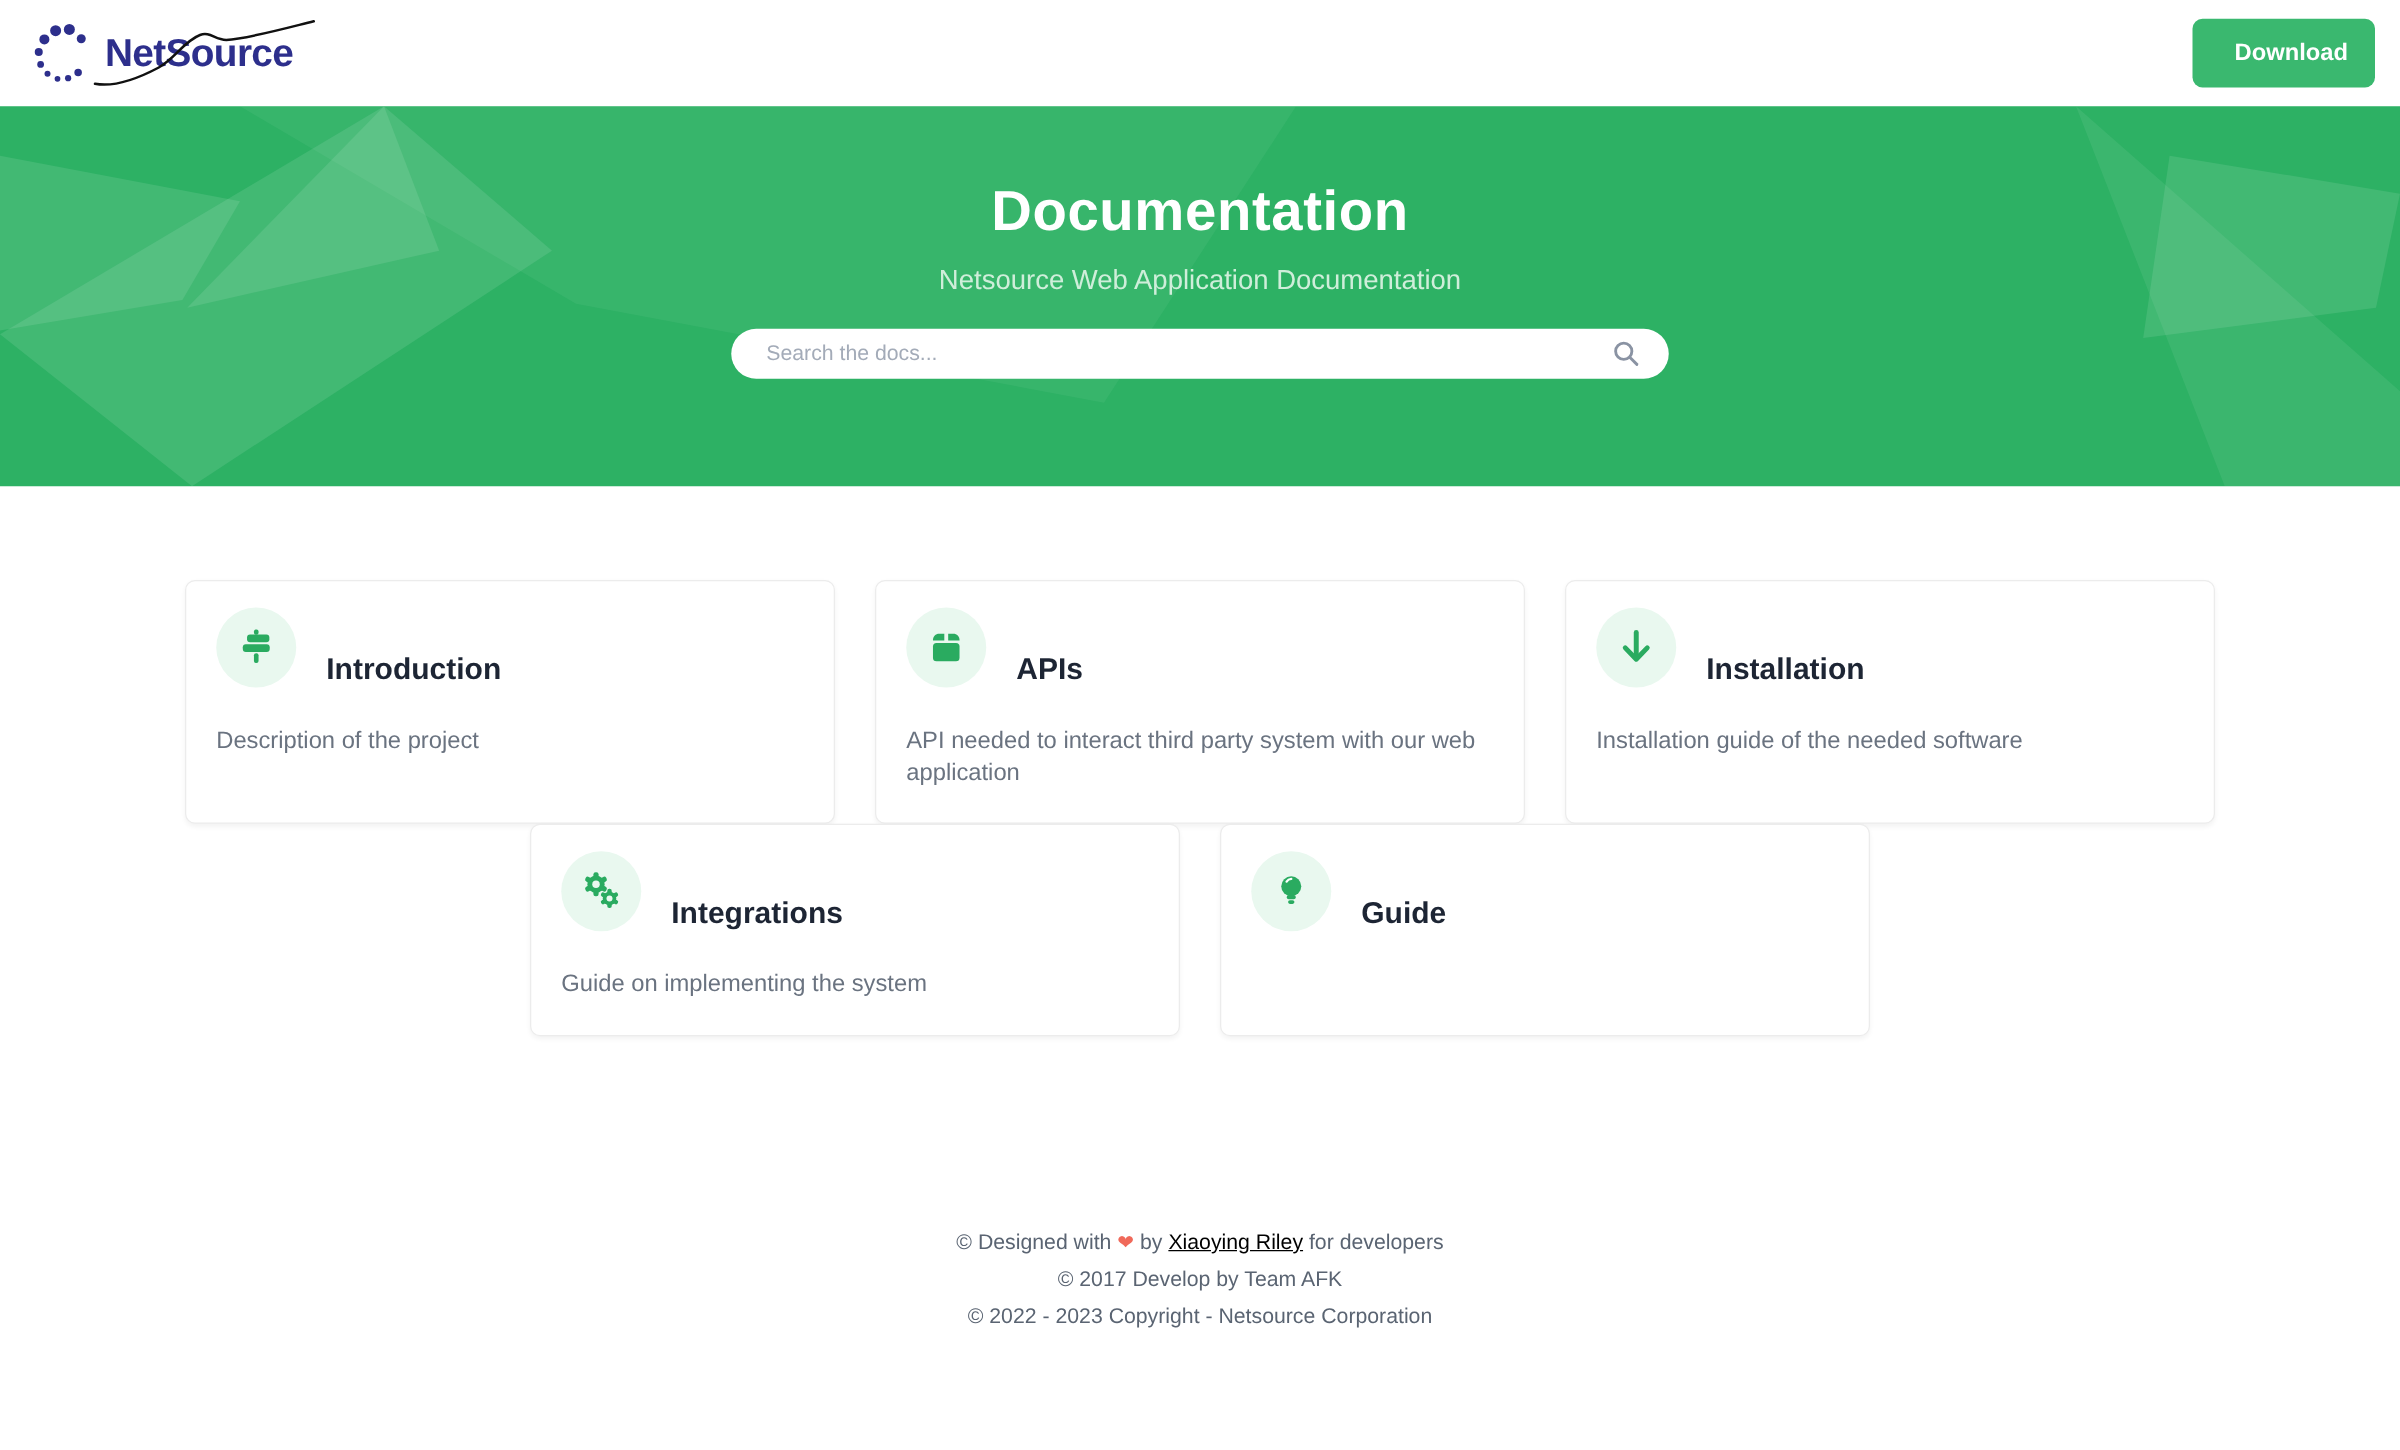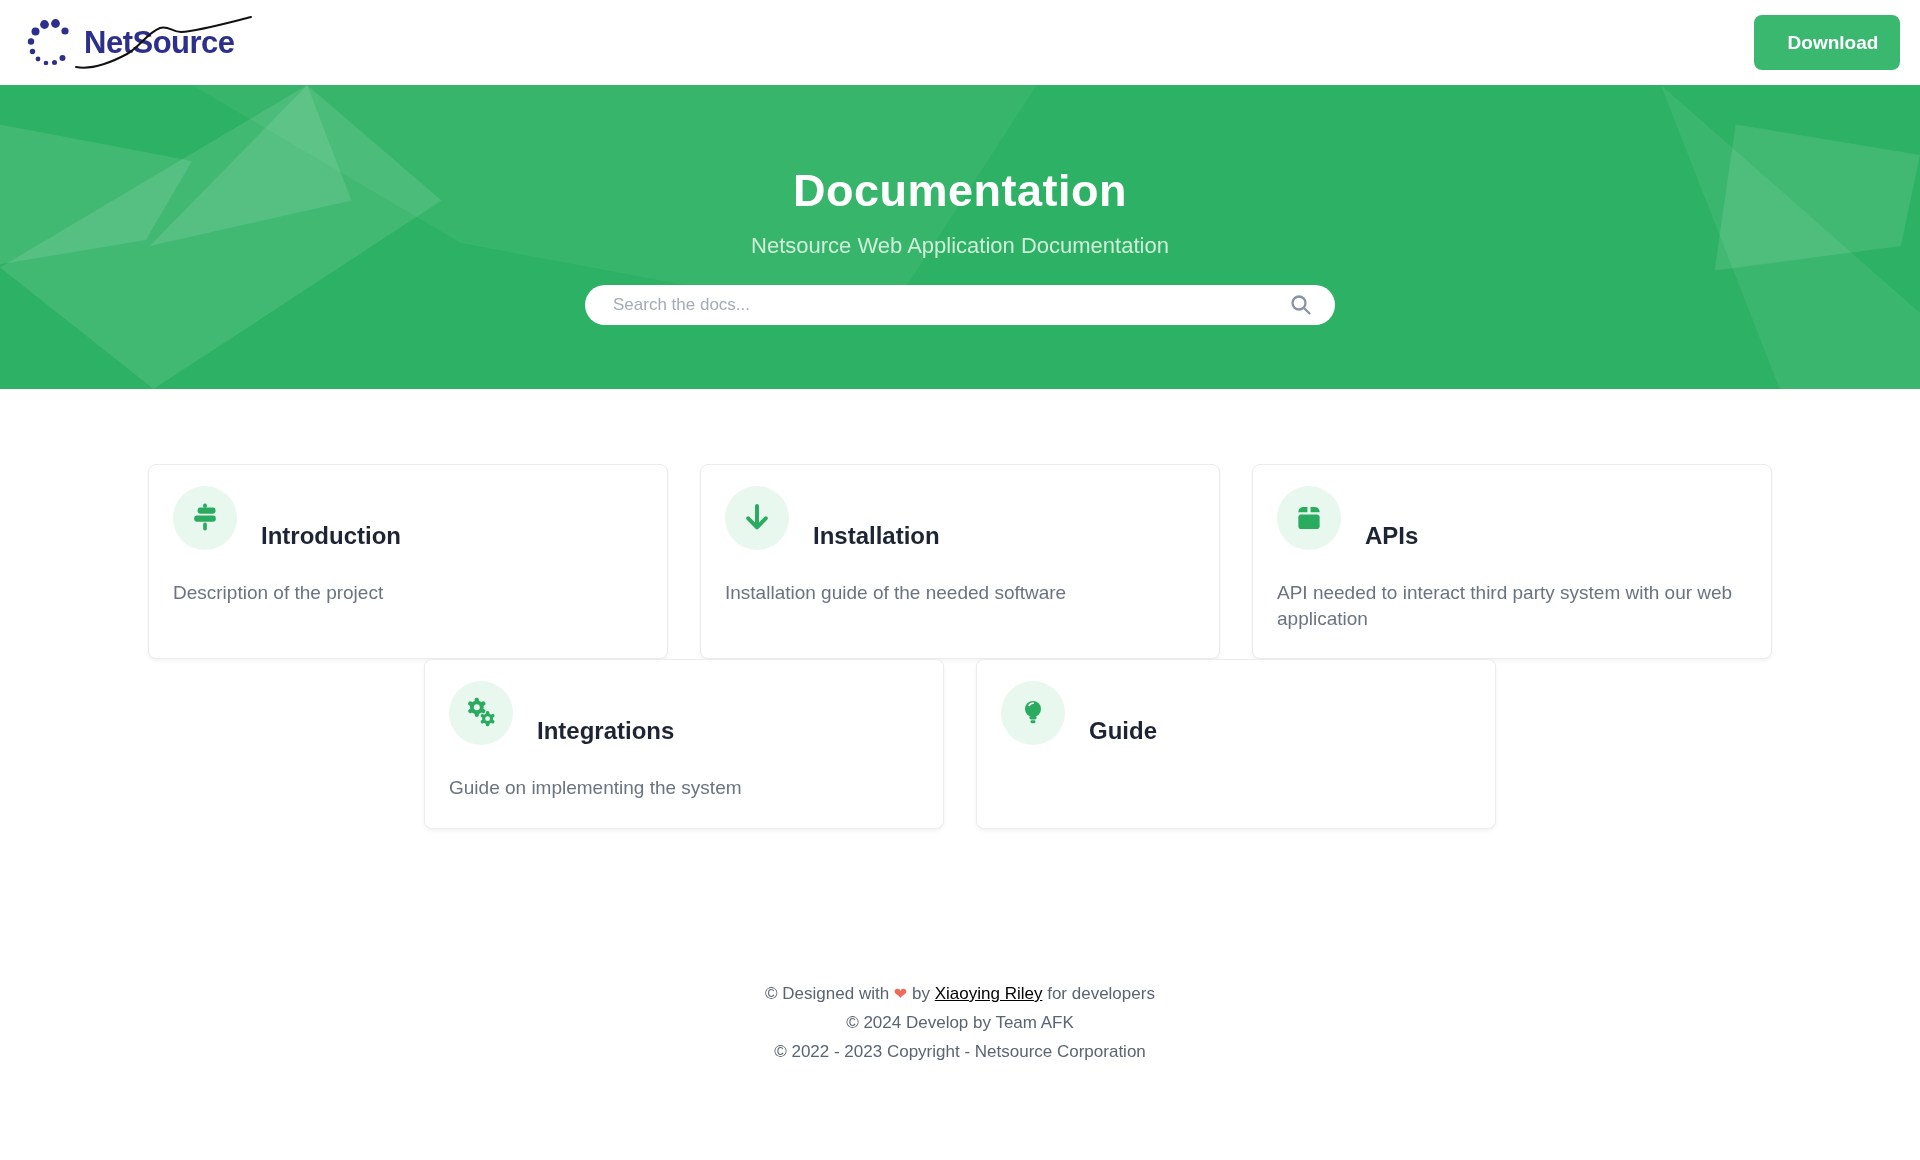--- a/index.html
+++ b/index.html
@@ -15,21 +15,21 @@
     letter-spacing:-0.5px; position:relative; z-index:1; }
   .logo-swoosh { position:absolute; left:0; top:0; z-index:2; pointer-events:none; }
 
   
   .download-btn { background:#3ab86f; color:#ffffff; font-weight:700;
     font-size:19px; border:none; border-radius:8px; width:146px; height:55px;
     cursor:pointer; font-family:"Liberation Sans", sans-serif;padding-left:12px; }
 
   
   .hero { position:relative; height:304px; background:#2db164;
-    overflow:hidden; text-align:center; padding-top:80px; }
+    overflow:hidden; text-align:center; padding-top:58px; }
   .hero-shape { position:absolute; inset:0; background:rgba(255,255,255,0.10); }
   .shape-a { clip-path:polygon(16% 0%, 23% 38%, 8% 100%, 0% 60%); }
   .shape-b { clip-path:polygon(0% 13%, 10% 25%, 7.6% 51%, 0% 59%); }
   .shape-c { clip-path:polygon(16% 0%, 18.3% 38%, 7.8% 53%); }
   .shape-d { clip-path:polygon(90.4% 13%, 100% 23%, 99% 53%, 89.3% 61%); }
   .shape-e { clip-path:polygon(86.5% 0%, 100% 75%, 100% 100%, 92.7% 100%); background:rgba(255,255,255,0.07); }
   .shape-f { clip-path:polygon(10% 0%, 54% 0%, 46% 78%, 24% 52%); background:rgba(255,255,255,0.05); }
   .hero-title { position:relative; z-index:3; color:#ffffff; font-size:45px;
     font-weight:800; letter-spacing:0.5px; }
   .hero-subtitle { position:relative; z-index:3; color:#cfeeda; font-size:22px;
@@ -128,45 +128,45 @@
         </div>
         <div class="card-title">Introduction</div>
       </div>
       <div class="card-desc">Description of the project</div>
     </div>
 
     <div class="card">
       <div class="card-head">
         <div class="icon-circle">
           <svg width="34" height="34" viewBox="0 0 24 24">
+            <g fill="#2aab60">
+              <path d="M4.5 7.8 C4.5 5.6 6 4.2 8 4.2 H10.9 V8 H4.5 Z"></path>
+              <path d="M13.1 4.2 H16 C18 4.2 19.5 5.6 19.5 7.8 V8 H13.1 Z"></path>
+              <rect x="4.5" y="9.5" width="15" height="10.3" rx="2"></rect>
+            </g>
+          </svg>
+        </div>
+        <div class="card-title">APIs</div>
+      </div>
+      <div class="card-desc">API needed to interact third party system with our web application</div>
+    </div>
+
+    <div class="card">
+      <div class="card-head">
+        <div class="icon-circle">
+          <svg width="34" height="34" viewBox="0 0 24 24">
             <g fill="none" stroke="#2aab60" stroke-width="2.8" stroke-linecap="round" stroke-linejoin="round">
               <line x1="12" y1="3.5" x2="12" y2="18"></line>
               <polyline points="5.8,12.2 12,18.6 18.2,12.2"></polyline>
             </g>
           </svg>
         </div>
         <div class="card-title">Installation</div>
       </div>
       <div class="card-desc">Installation guide of the needed software</div>
-    </div>
-
-    <div class="card">
-      <div class="card-head">
-        <div class="icon-circle">
-          <svg width="34" height="34" viewBox="0 0 24 24">
-            <g fill="#2aab60">
-              <path d="M4.5 7.8 C4.5 5.6 6 4.2 8 4.2 H10.9 V8 H4.5 Z"></path>
-              <path d="M13.1 4.2 H16 C18 4.2 19.5 5.6 19.5 7.8 V8 H13.1 Z"></path>
-              <rect x="4.5" y="9.5" width="15" height="10.3" rx="2"></rect>
-            </g>
-          </svg>
-        </div>
-        <div class="card-title">APIs</div>
-      </div>
-      <div class="card-desc">API needed to interact third party system with our web application</div>
     </div>
 
   </div>
 
   <div class="card-row">
 
     <div class="card">
       <div class="card-head">
         <div class="icon-circle">
           <svg width="36" height="36" viewBox="0 0 24 24">
@@ -213,15 +213,15 @@
 </div>
 
 <div class="footer">
   <p>
     <span>© Designed with</span>
     <span class="heart">❤</span>
     <span>by</span>
     <a>Xiaoying Riley</a>
     <span>for developers</span>
   </p>
-  <p>© 2024 Develop by Team AFK</p>
+  <p>© 2017 Develop by Team AFK</p>
   <p>© 2022 - 2023 Copyright - Netsource Corporation</p>
 </div>
 
 </body></html>

